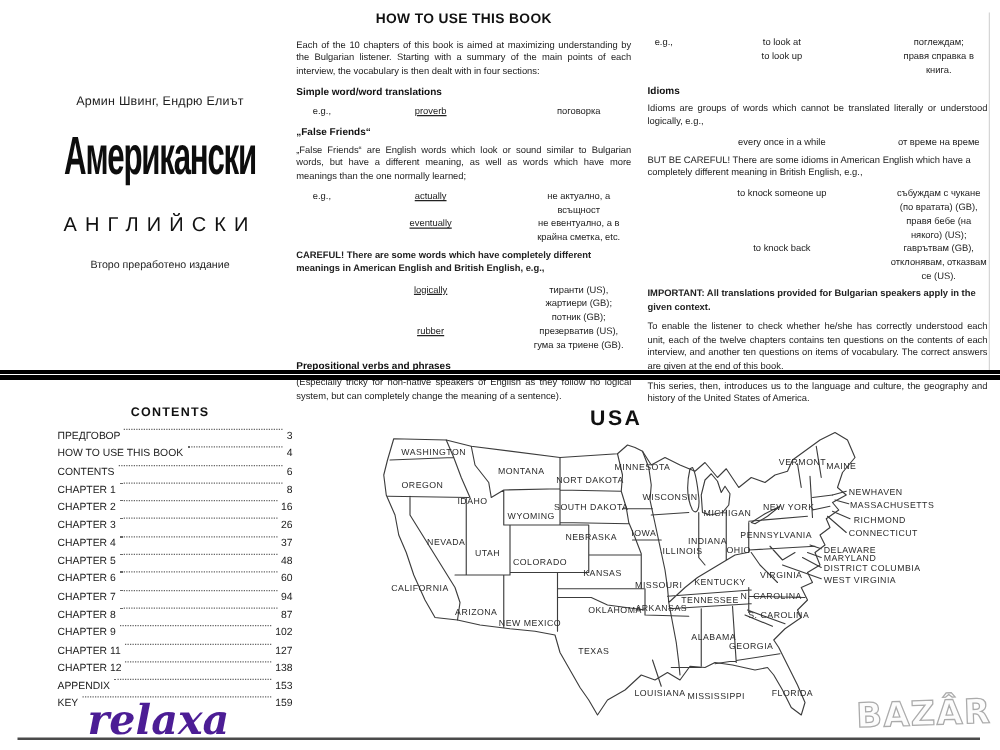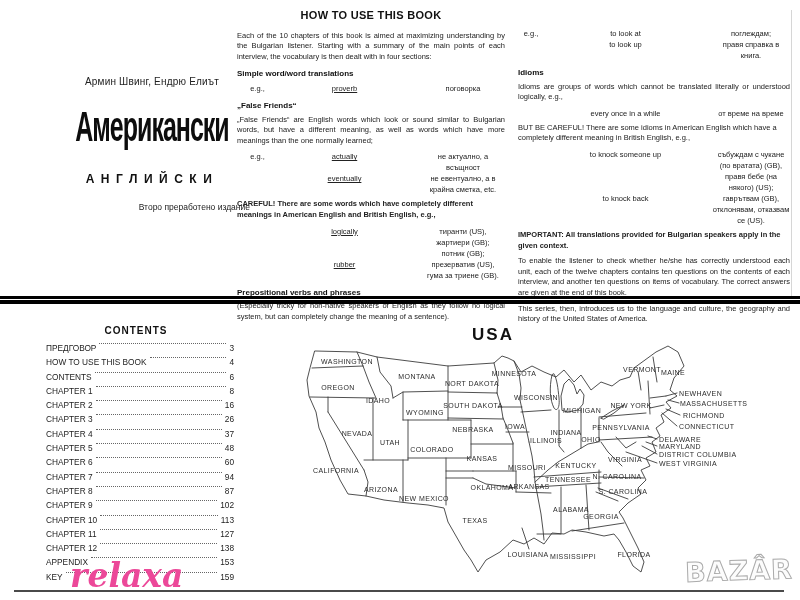--- a/index.html
+++ b/index.html
@@ -5,29 +5,29 @@
   html,body{margin:0;padding:0;}
   body{
     width:800px;height:600px;position:relative;overflow:hidden;
     background:#ffffff;color:#1f1f1f;
     font-family:"Liberation Sans",sans-serif;
     -webkit-font-smoothing:antialiased;
   }
   .abs{position:absolute;}
 
   
-  .cover{left:54px;top:76px;width:196px;text-align:center;}
+  .cover{left:30px;top:76px;width:196px;text-align:center;}
   .authors{font-size:10px;letter-spacing:.2px;color:#222;}
   .big-title{
     margin-top:14px;font-size:25px;font-weight:bold;letter-spacing:-1px;
     transform:scaleY(1.72);transform-origin:top center;color:#0d0d0d;
     font-family:"Liberation Sans",sans-serif;white-space:nowrap;
   }
-  .sub-title{margin-top:42px;font-size:12px;font-weight:bold;letter-spacing:6.5px;color:#111;white-space:nowrap;}
-  .edition{margin-top:16px;font-size:8.5px;color:#222;text-align:right;}
+  .sub-title{margin-top:42px;font-size:16px;font-weight:normal;letter-spacing:6.5px;color:#111;white-space:nowrap;}
+  .edition{margin-top:16px;font-size:8.5px;color:#222;}
 
   
   .col{font-size:7.5px;line-height:10.6px;text-align:justify;color:#222;}
   .col-mid{left:237px;top:8px;width:268px;}
   .col-right{left:518px;top:26px;width:272px;}
   .h1{font-size:11px;font-weight:bold;text-align:center;margin:2px 0 10px 0;letter-spacing:.3px;color:#111;}
   .h2{font-size:8px;font-weight:bold;text-align:left;margin:7px 0 3px 0;color:#111;}
   .p{margin:3px 0 5px 0;}
   .p.bold{font-weight:bold;text-align:left;}
   .pairs{margin:2px 0 4px 0;}
@@ -55,21 +55,21 @@
 
   
   .map{left:296px;top:300px;width:520px;height:300px;}
   .map svg{display:block;}
   .map path{fill:none;stroke:#3c3c3c;stroke-width:0.9;stroke-linejoin:round;stroke-linecap:round;}
   .map text{font-family:"Liberation Sans",sans-serif;font-size:7px;letter-spacing:.4px;fill:#2b2b2b;}
   .map text.usa-title{font-size:17px;font-weight:bold;letter-spacing:2px;fill:#111;}
 
   
   .relaxa{left:70px;top:556px;font-family:"DejaVu Serif","Liberation Serif",serif;
-    font-style:italic;font-weight:bold;font-size:33px;color:#ec4899;letter-spacing:0px;}
+    font-style:italic;font-weight:bold;font-size:33px;color:#4c1d95;letter-spacing:0px;}
   .bottom-line{left:14px;top:590px;width:770px;height:2px;background:#4a4a4a;}
   .bazar{left:683px;top:550px;}
   .bazar text{font-family:"DejaVu Sans",sans-serif;font-size:27px;font-weight:bold;
     fill:#fcfcfc;stroke:#ababab;stroke-width:1;letter-spacing:1px;}
 </style>
 </head>
 <body>
 
 <div class="abs cover">
   <div class="authors">Армин Швинг, Ендрю Елиът</div>
@@ -243,25 +243,20 @@
       </div>
       <div class="toc-row">
         <span class="toc-label">CHAPTER 8</span>
         <span class="toc-dots"></span>
         <span class="toc-page">87</span>
       </div>
       <div class="toc-row">
         <span class="toc-label">CHAPTER 9</span>
         <span class="toc-dots"></span>
         <span class="toc-page">102</span>
-      </div>
-      <div class="toc-row">
-        <span class="toc-label">CHAPTER 10</span>
-        <span class="toc-dots"></span>
-        <span class="toc-page">113</span>
       </div>
       <div class="toc-row">
         <span class="toc-label">CHAPTER 11</span>
         <span class="toc-dots"></span>
         <span class="toc-page">127</span>
       </div>
       <div class="toc-row">
         <span class="toc-label">CHAPTER 12</span>
         <span class="toc-dots"></span>
         <span class="toc-page">138</span>

